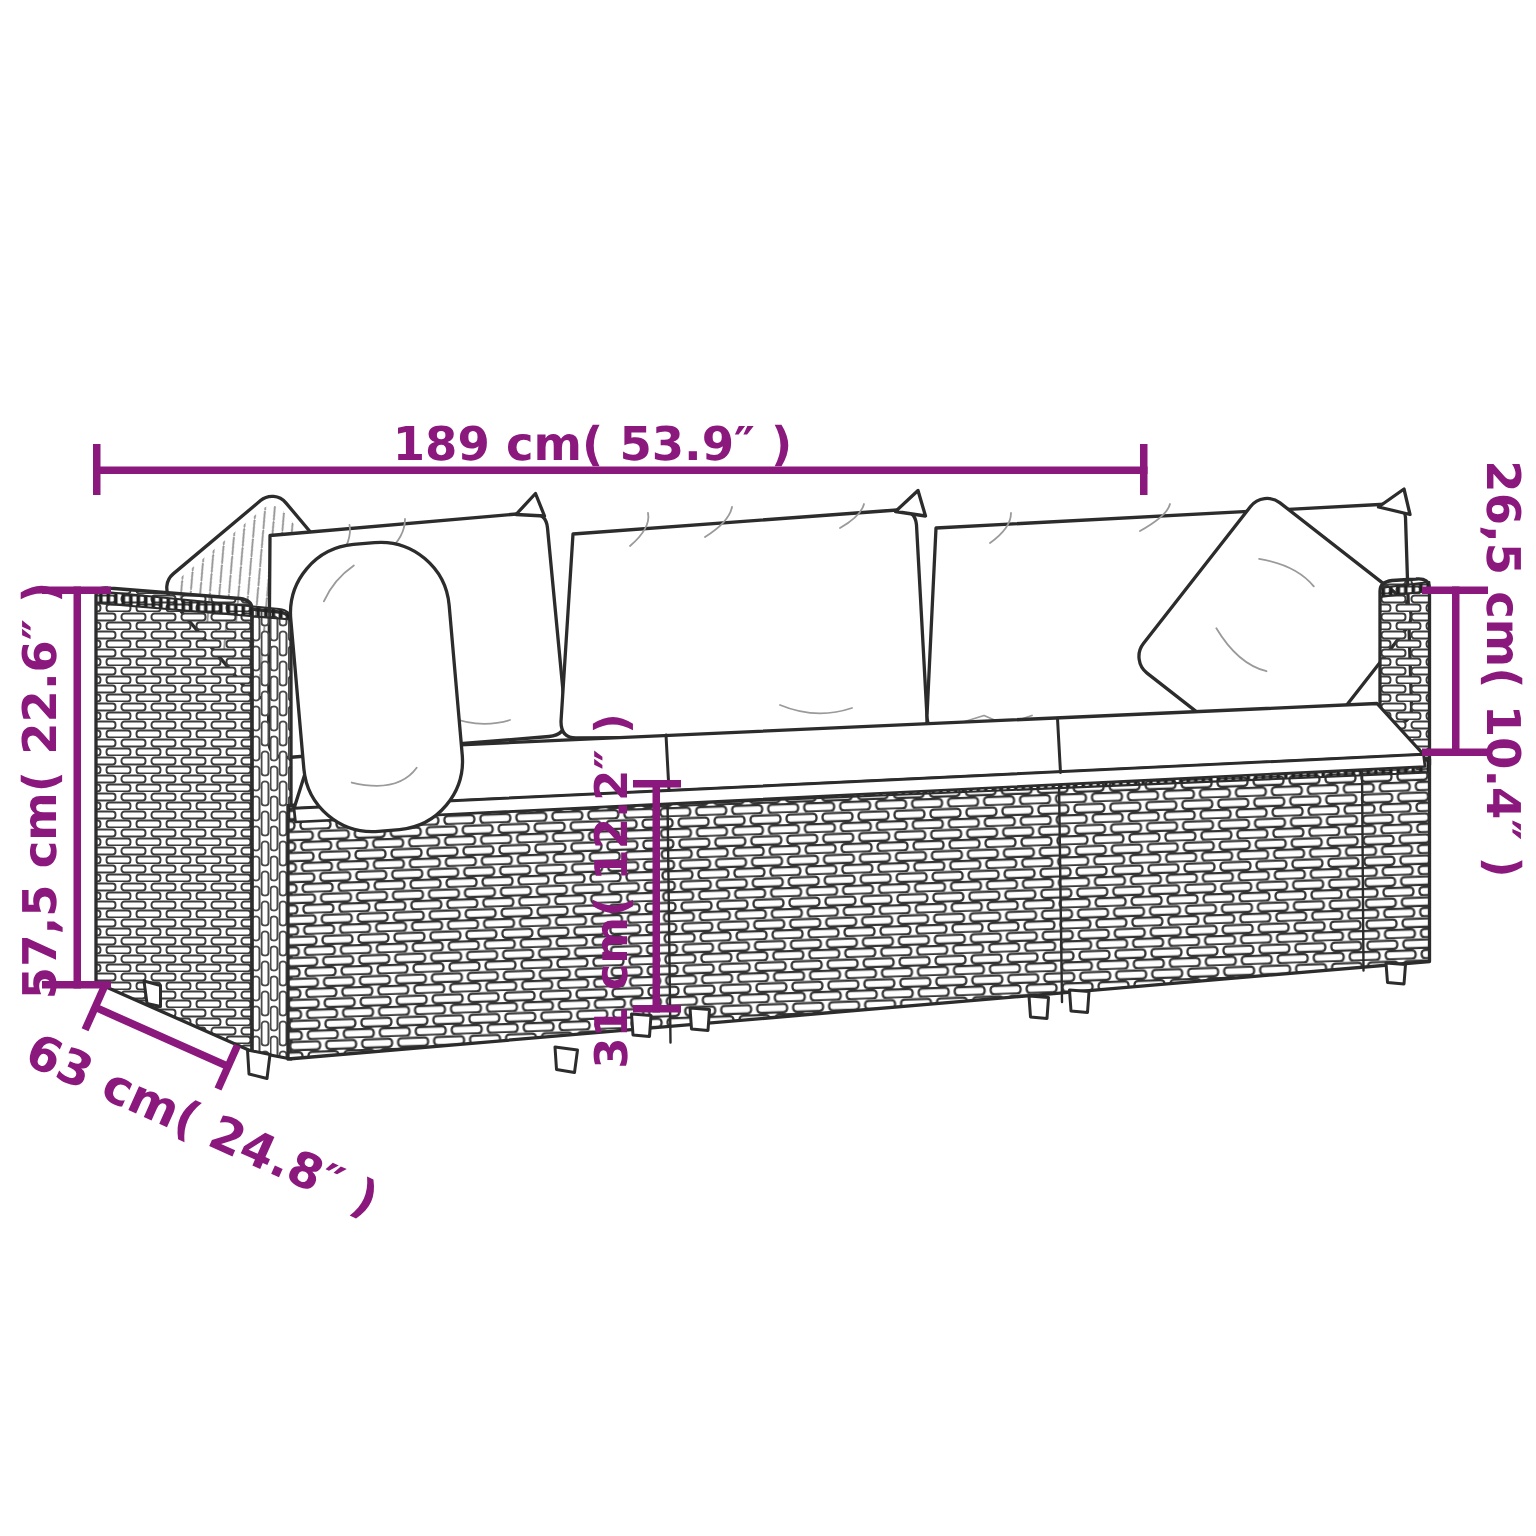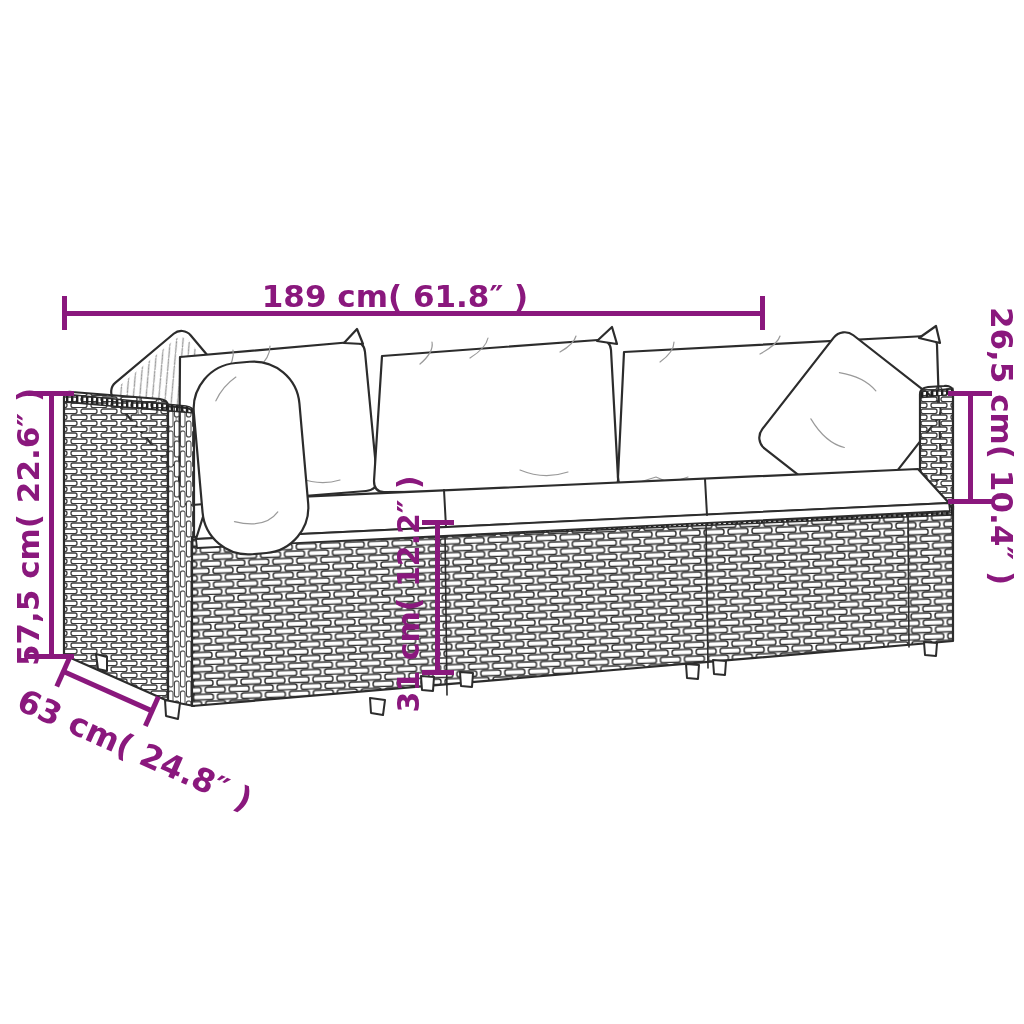--- a/index.html
+++ b/index.html
@@ -156,21 +156,21 @@
         <path d="M-30,-60 q8,-14 22,-22" stroke="#9a9a9a" stroke-width="1.2" fill="none"></path>
       </g>
     </g>
   </svg>
 
   <div>
     <div class="dim-line" id="dim-top-line">
       <div class="tick-v t1"></div>
       <div class="tick-v t2"></div>
     </div>
-    <div class="dim-label" id="dim-top-label">189 cm( 61.8″ )</div>
+    <div class="dim-label" id="dim-top-label">189 cm( 53.9″ )</div>
   </div>
 
   <div>
     <div class="dim-line" id="dim-left-line">
       <div class="tick-h t1"></div>
       <div class="tick-h t2"></div>
     </div>
     <div class="dim-label" id="dim-left-label">57,5 cm( 22.6″ )</div>
   </div>
 

